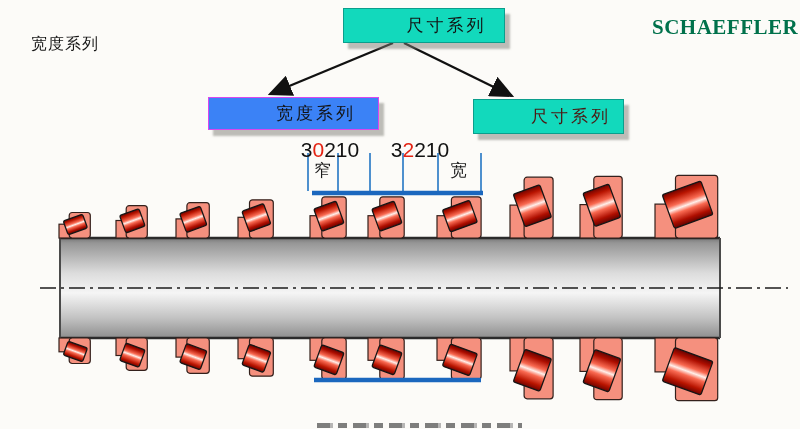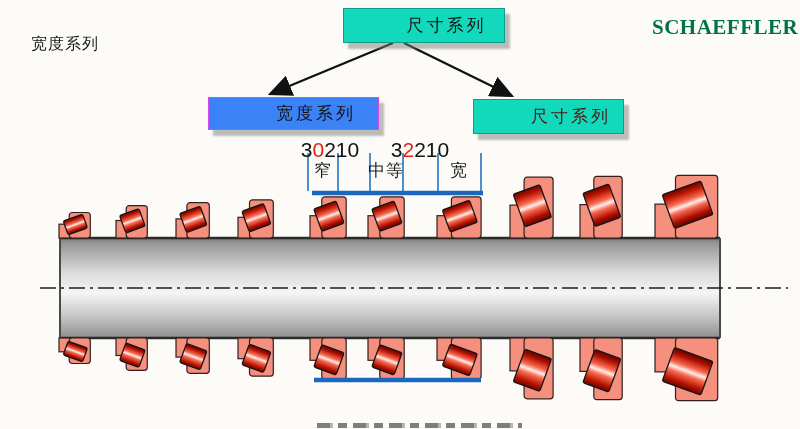--- a/index.html
+++ b/index.html
@@ -227,17 +227,16 @@
     <span>宽度系列</span>
   </div>
   <div class="fbox" id="box-dia">
     <span>尺寸系列</span>
   </div>
 
   <div class="code" id="code-0"><span>3</span><span class="hl">0</span><span>210</span></div>
   <div class="code" id="code-1"><span>3</span><span class="hl">2</span><span>210</span></div>
 
   <div class="wlabel" id="wl-0">窄</div>
-  <div class="wlabel" id="wl-1">中等</div>
   <div class="wlabel" id="wl-2">宽</div>
 
   <div class="abs" id="caption-clip"></div>
 </div>
 
 </body></html>

